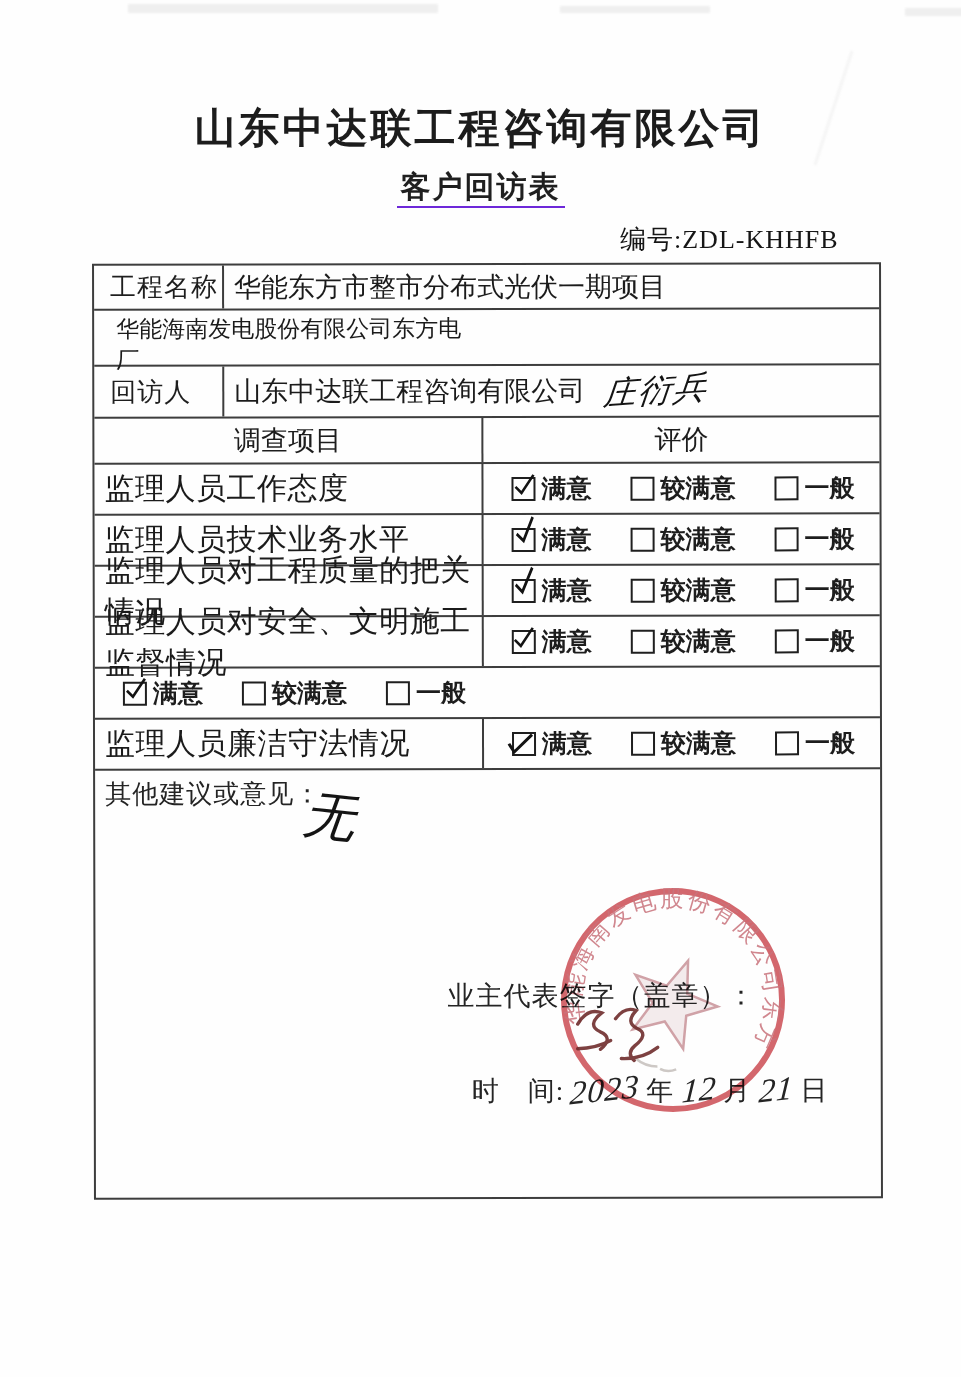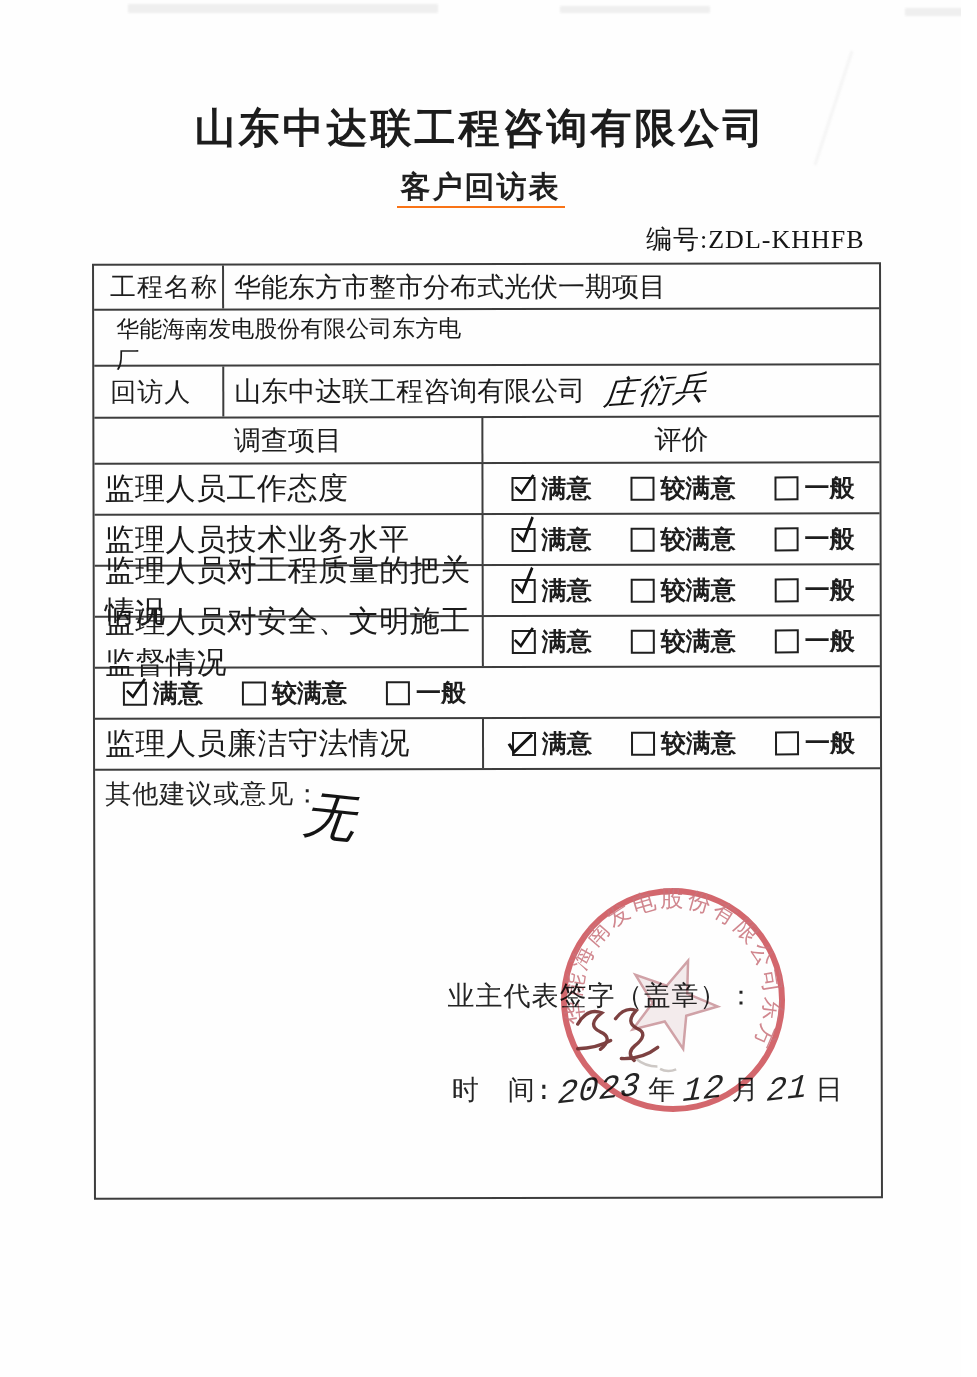--- a/index.html
+++ b/index.html
@@ -10,22 +10,22 @@
   .s1{left:128px;top:4px;width:310px;height:9px;}
   .s2{left:560px;top:6px;width:150px;height:7px;}
   .s3{left:905px;top:8px;width:72px;height:8px;}
   .s4{left:832px;top:48px;width:3px;height:120px;transform:rotate(18deg);opacity:.35;}
 
   .title{position:absolute;left:0;top:101px;width:100%;text-align:center;
          font-family:"Liberation Sans","DejaVu Sans",sans-serif;
          font-size:41px;font-weight:700;letter-spacing:3px;color:#1c1c1c;}
   .subtitle{position:absolute;left:0;top:167px;width:100%;text-align:center;}
   .subtitle span{font-size:30px;font-weight:700;letter-spacing:2px;color:#1f1f1f;
-                 border-bottom:2px solid #f97316;padding:0 4px 3px 4px;}
-  .docno{position:absolute;left:646px;top:222px;font-size:26px;color:#161616;letter-spacing:1px;}
+                 border-bottom:2px solid #6d28d9;padding:0 4px 3px 4px;}
+  .docno{position:absolute;left:620px;top:222px;font-size:26px;color:#161616;letter-spacing:1px;}
 
   
   .tbl{position:absolute;left:93px;top:263px;width:789px;border:2px solid #3d3d3d;
        box-sizing:border-box;transform:rotate(-0.12deg);}
   .row{display:flex;border-bottom:2px solid #3d3d3d;box-sizing:border-box;}
   .row:last-child{border-bottom:none;}
   .cell{box-sizing:border-box;border-right:2px solid #3d3d3d;position:relative;}
   .cell:last-child{border-right:none;}
   .lblcol{width:130px;display:flex;align-items:center;padding-left:16px;
           font-size:26px;letter-spacing:1px;color:#1e1e1e;}
@@ -50,22 +50,22 @@
   .v3 svg{transform:translate(1px,-7px) rotate(-5deg) scaleY(1.3);}
   .v4 svg{transform:translate(0,-2px);}
   .v5 svg{transform:translate(1px,-3px);}
   .v6 svg{transform:translate(-5px,2px) rotate(12deg) scale(1.15);}
 
   
   .cmt{height:427px;position:relative;}
   .cmt-label{position:absolute;left:10px;top:6px;font-size:26px;letter-spacing:1px;}
   .cmt-none{position:absolute;left:208px;top:12px;font-size:52px;transform:rotate(6deg);}
   .sign-label{position:absolute;left:352px;top:208px;font-size:27px;letter-spacing:1px;}
-  .time-line{position:absolute;left:356px;top:302px;font-size:27px;letter-spacing:1px;
-             display:flex;align-items:flex-start;font-family:Liberation Mono, monospace;}
+  .time-line{position:absolute;left:376px;top:302px;font-size:27px;letter-spacing:1px;
+             display:flex;align-items:flex-end;}
   .hand-num{font-style:italic;font-size:33px;display:inline-block;
             transform:rotate(-6deg) skewX(-10deg);margin:0 5px;letter-spacing:1px;}
   .unit{margin:0 2px;}
 
   
   .stamp{position:absolute;left:551px;top:878px;mix-blend-mode:multiply;
          transform:rotate(9deg);}
   .sig{position:absolute;left:568px;top:985px;transform:rotate(-14deg);}
 </style>
 </head>

